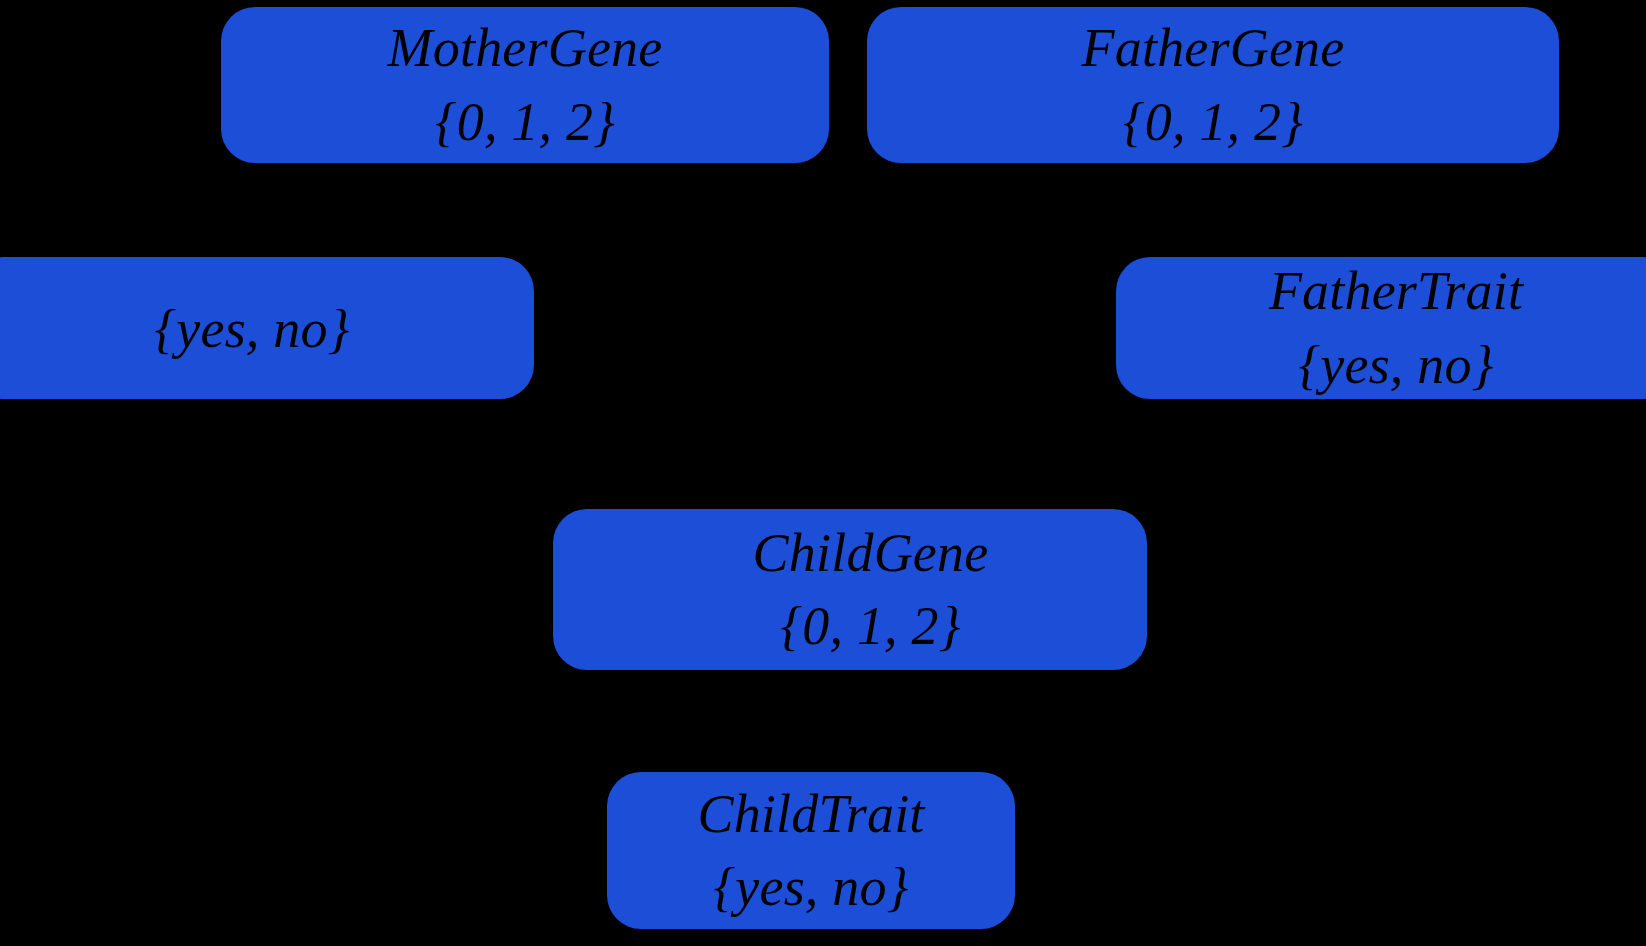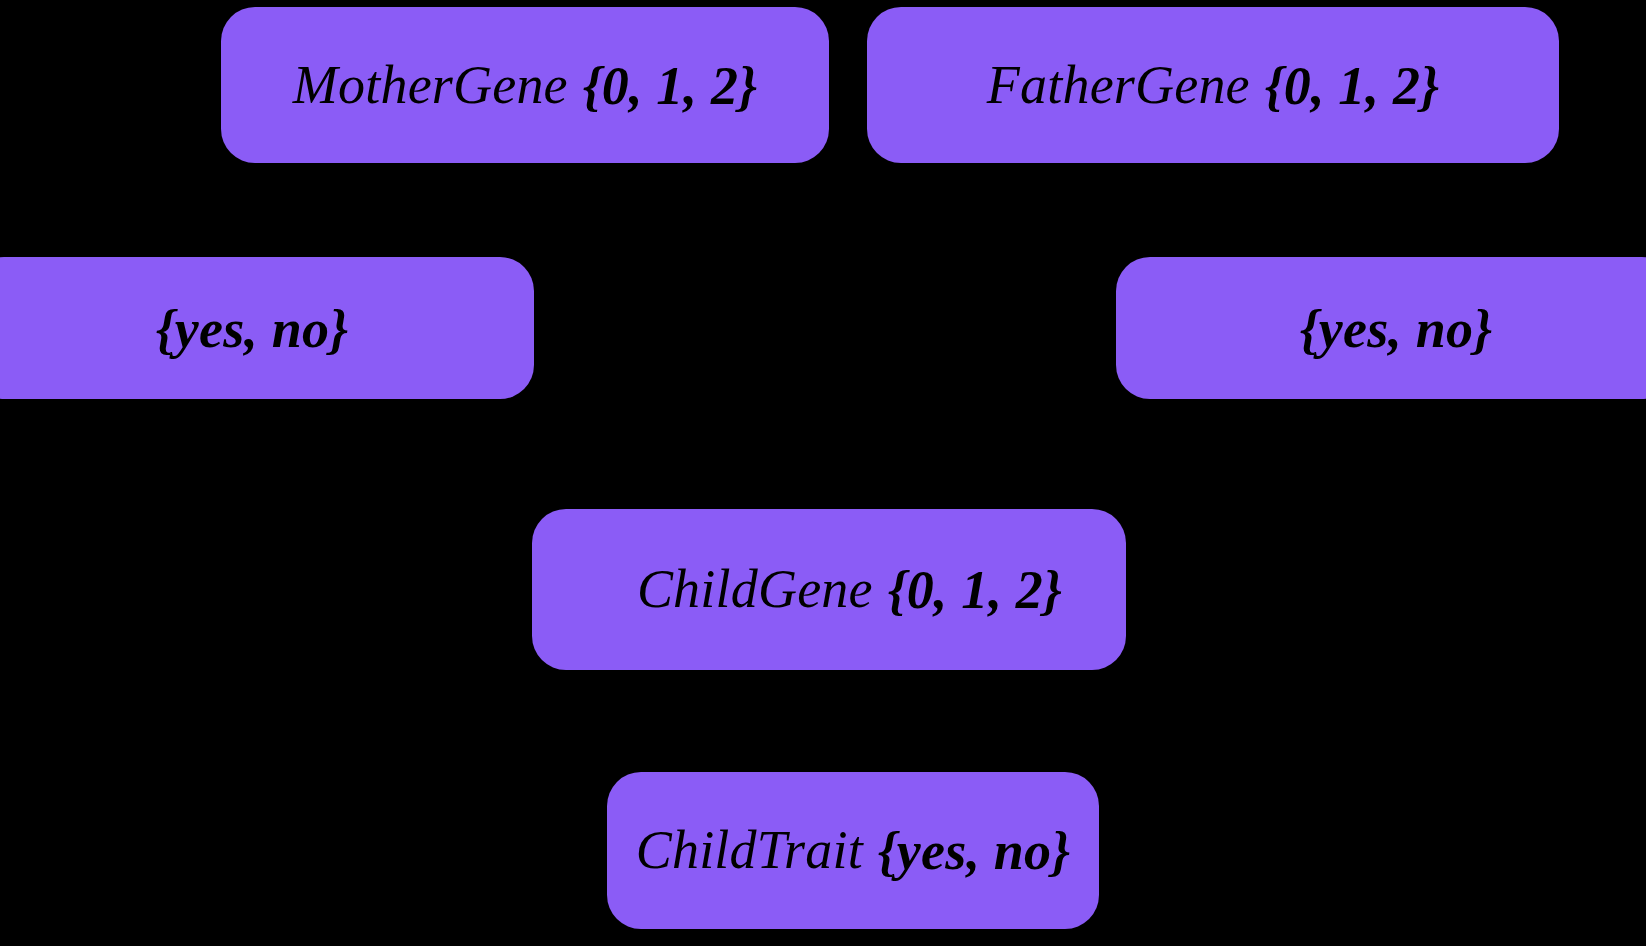--- a/index.html
+++ b/index.html
@@ -13,51 +13,50 @@
   }
   #canvas {
     position: relative;
     width: 1646px;
     height: 946px;
     background: #000000;
     overflow: hidden;
   }
   .node {
     position: absolute;
-    background: #8b5cf6;
+    background: #1d4ed8;
     border-radius: 34px;
     display: flex;
-    flex-direction: row;
+    flex-direction: column;
     align-items: center;
     justify-content: center;
     box-sizing: border-box;
     color: #000000;
     gap: 15px;
   }
   .node-label,
   .node-domain {
     font-style: italic;
     font-size: 54px;
     line-height: 1.04;
     white-space: nowrap;
     text-align: center;
     letter-spacing: 0.2px;
   }
   .node-domain {
     margin-top: 2px;
-    font-weight: bold;
   }
 
   
   #node-mother-gene   { left: 221px;  top: 7px;   width: 608px; height: 156px; }
   #node-father-gene   { left: 867px;  top: 7px;   width: 692px; height: 156px; }
   #node-mother-trait  { left: -30px;  top: 257px; width: 564px; height: 142px; }
   #node-father-trait  { left: 1116px; top: 257px; width: 560px; height: 142px; }
-  #node-child-gene    { left: 532px;  top: 509px; width: 594px; height: 161px; padding-left: 41px; }
-  #node-child-trait   { left: 607px;  top: 772px; width: 492px; height: 157px; }
+  #node-child-gene    { left: 553px;  top: 509px; width: 594px; height: 161px; padding-left: 41px; }
+  #node-child-trait   { left: 607px;  top: 772px; width: 408px; height: 157px; }
 
   
   #edges {
     position: absolute;
     left: 0;
     top: 0;
     width: 1646px;
     height: 946px;
     pointer-events: none;
   }
@@ -85,20 +84,21 @@
   <div class="node" id="node-father-gene">
     <div class="node-label">FatherGene</div>
     <div class="node-domain">{0, 1, 2}</div>
   </div>
 
   <div class="node" id="node-mother-trait">
     <div class="node-domain">{yes, no}</div>
   </div>
 
   <div class="node" id="node-father-trait">
+    <div class="node-label">FatherTrait</div>
     <div class="node-domain">{yes, no}</div>
   </div>
 
   <div class="node" id="node-child-gene">
     <div class="node-label">ChildGene</div>
     <div class="node-domain">{0, 1, 2}</div>
   </div>
 
   <div class="node" id="node-child-trait">
     <div class="node-label">ChildTrait</div>

